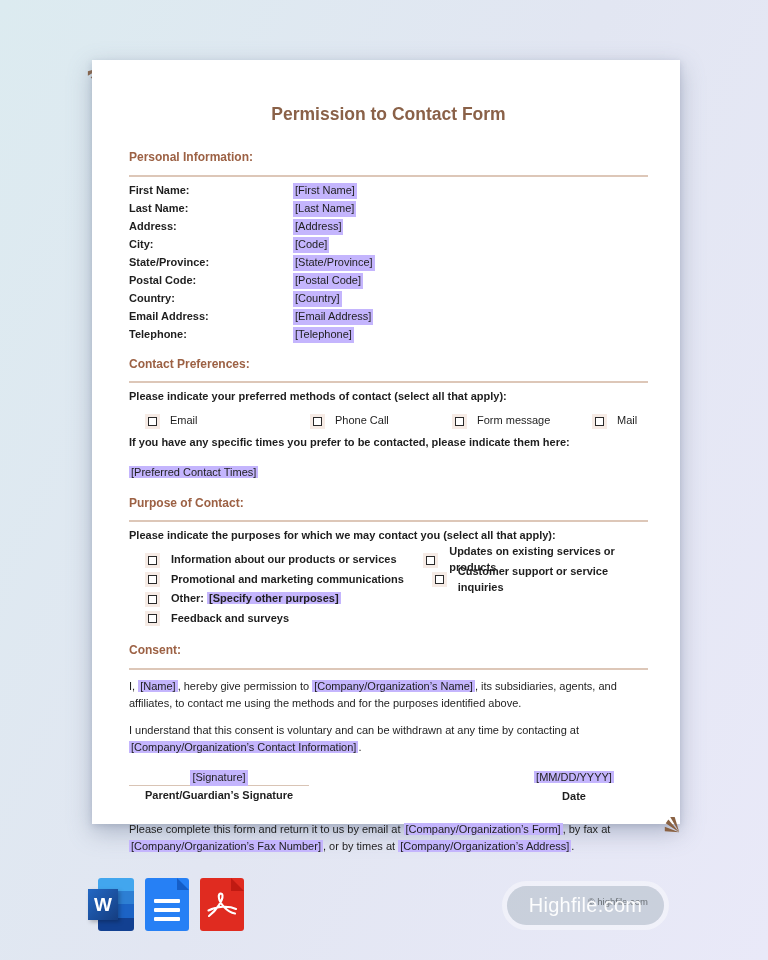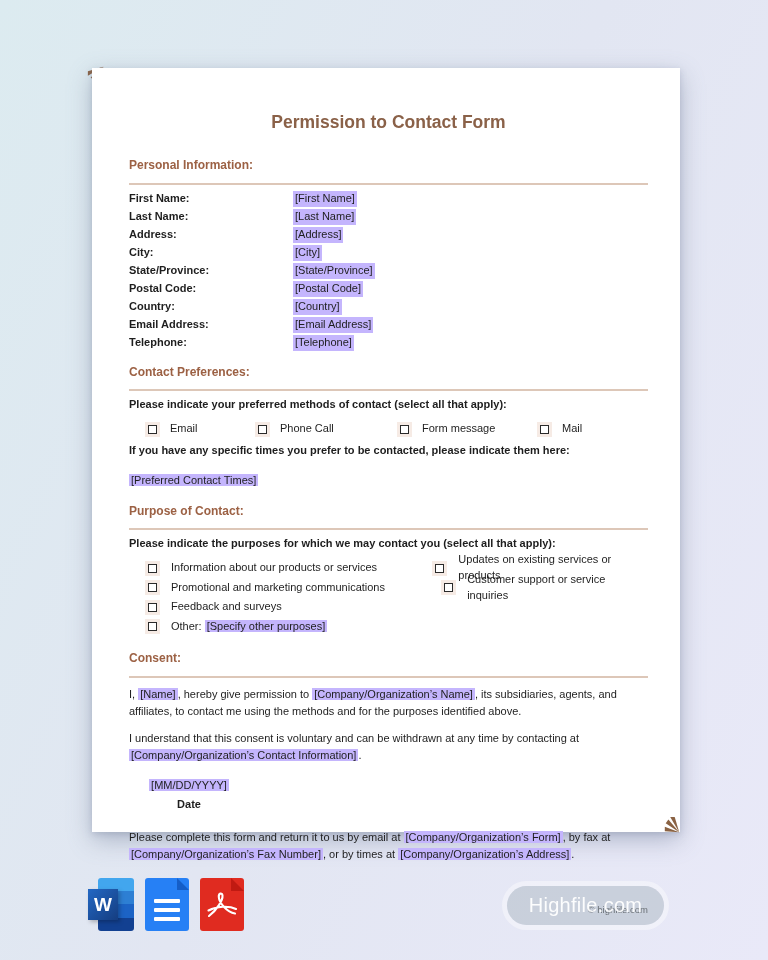--- a/index.html
+++ b/index.html
@@ -6,21 +6,21 @@
   html,body { width:768px; height:960px; }
   body {
     font-family:"Liberation Sans", sans-serif;
     background:linear-gradient(115deg,#dcebf0 0%,#e2e6f2 50%,#e9e9f8 100%);
     position:relative; overflow:hidden;
     color:#1e1e1e;
   }
 
   
   .sheet {
-    position:absolute; left:92px; top:68px; width:588px; height:764px;
+    position:absolute; left:92px; top:60px; width:588px; height:764px;
     background:#ffffff;
     box-shadow:0 8px 22px rgba(110,125,150,.45), 0 2px 6px rgba(110,125,150,.25);
     padding:0 32px 0 37px;
     font-size:11px;
     line-height:1.45;
   }
   .doc-title {
     margin-top:42px; text-align:center;
     font-size:17.5px; font-weight:bold; color:#8a6148;
   }
@@ -40,28 +40,28 @@
 
   .prompt { font-weight:bold; margin-top:6px; }
 
   .cb {
     display:inline-block; width:9px; height:9px; flex:0 0 9px;
     border:1.3px solid #2a2a2a; background:#fff;
     box-shadow:0 0 0 3px #f6ebe5; margin:0 3px;
   }
   .methods-row { display:flex; margin-top:8px; padding-left:16px; height:16px; align-items:center; }
   .m-item { display:flex; align-items:center; gap:10px; }
-  .m-item:nth-child(1){ width:110px;text-align:center; }
+  .m-item:nth-child(1){ width:165px;text-align:center; }
   .m-item:nth-child(2){ width:142px; }
   .m-item:nth-child(3){ width:140px; }
 
   .times-val { margin-top:14px; }
   .times-val span { }
 
-  .p-grid { margin-top:6px; }
+  .p-grid { margin-top:6px;font-weight:bold; }
   .p-row { display:flex; height:19.5px; align-items:center; }
   .p-item { display:flex; align-items:center; gap:11px; padding-left:16px; }
   .p-item.left { width:298px; }
 
   .consent-p { margin-top:8px; line-height:1.55; }
   .consent-p.second { margin-top:10px; }
   .consent-p.third { margin-top:16px; }
 
   .sig-row { margin-top:14px; display:flex; justify-content:space-between; }
   .sig-col { width:180px; text-align:center; }
@@ -150,21 +150,21 @@
     <div class="f-row">
         <span class="f-label">Last Name:</span>
         <span class="hl">[Last Name]</span>
       </div>
     <div class="f-row">
         <span class="f-label">Address:</span>
         <span class="hl">[Address]</span>
       </div>
     <div class="f-row">
         <span class="f-label">City:</span>
-        <span class="hl">[City]</span>
+        <span class="hl">[Code]</span>
       </div>
     <div class="f-row">
         <span class="f-label">State/Province:</span>
         <span class="hl">[State/Province]</span>
       </div>
     <div class="f-row">
         <span class="f-label">Postal Code:</span>
         <span class="hl">[Postal Code]</span>
       </div>
     <div class="f-row">
@@ -223,36 +223,41 @@
           <span>Promotional and marketing communications</span>
         </span>
       <span class="p-item">
           <span class="cb"></span>
           <span>Customer support or service inquiries</span>
         </span>
     </div>
     <div class="p-row">
       <span class="p-item left">
           <span class="cb"></span>
+          <span><span>Other:</span> <span class="hl">[Specify other purposes]</span></span>
+        </span>
+    </div>
+    <div class="p-row">
+      <span class="p-item left">
+          <span class="cb"></span>
           <span>Feedback and surveys</span>
-        </span>
-    </div>
-    <div class="p-row">
-      <span class="p-item left">
-          <span class="cb"></span>
-          <span><span>Other:</span> <span class="hl">[Specify other purposes]</span></span>
         </span>
     </div>
   </div>
 
   <div class="sec-h co">Consent:</div>
   <p class="consent-p"><span>I, </span><span class="hl">[Name]</span><span>, hereby give permission to </span><span class="hl">[Company/Organization’s Name]</span><span>, its subsidiaries, agents, and affiliates, to contact me using the methods and for the purposes identified above.</span></p>
   <p class="consent-p second"><span>I understand that this consent is voluntary and can be withdrawn at any time by contacting at </span><span class="hl">[Company/Organization’s Contact Information]</span><span>.</span></p>
 
   <div class="sig-row">
+    <div class="sig-col">
+      <span class="hl sig-val">[Signature]</span>
+      <div class="sig-line"></div>
+      <div class="sig-label">Parent/Guardian’s Signature</div>
+    </div>
     <div class="date-col">
       <span class="hl">[MM/DD/YYYY]</span>
       <div class="date-label">Date</div>
     </div>
   </div>
 
   <p class="consent-p third"><span>Please complete this form and return it to us by email at </span><span class="hl">[Company/Organization’s Form]</span><span>, by fax at </span><span class="hl">[Company/Organization’s Fax Number]</span><span>, or by times at </span><span class="hl">[Company/Organization’s Address]</span><span>.</span></p>
 
   <div class="copyright">© highfile.com</div>
 </div>

